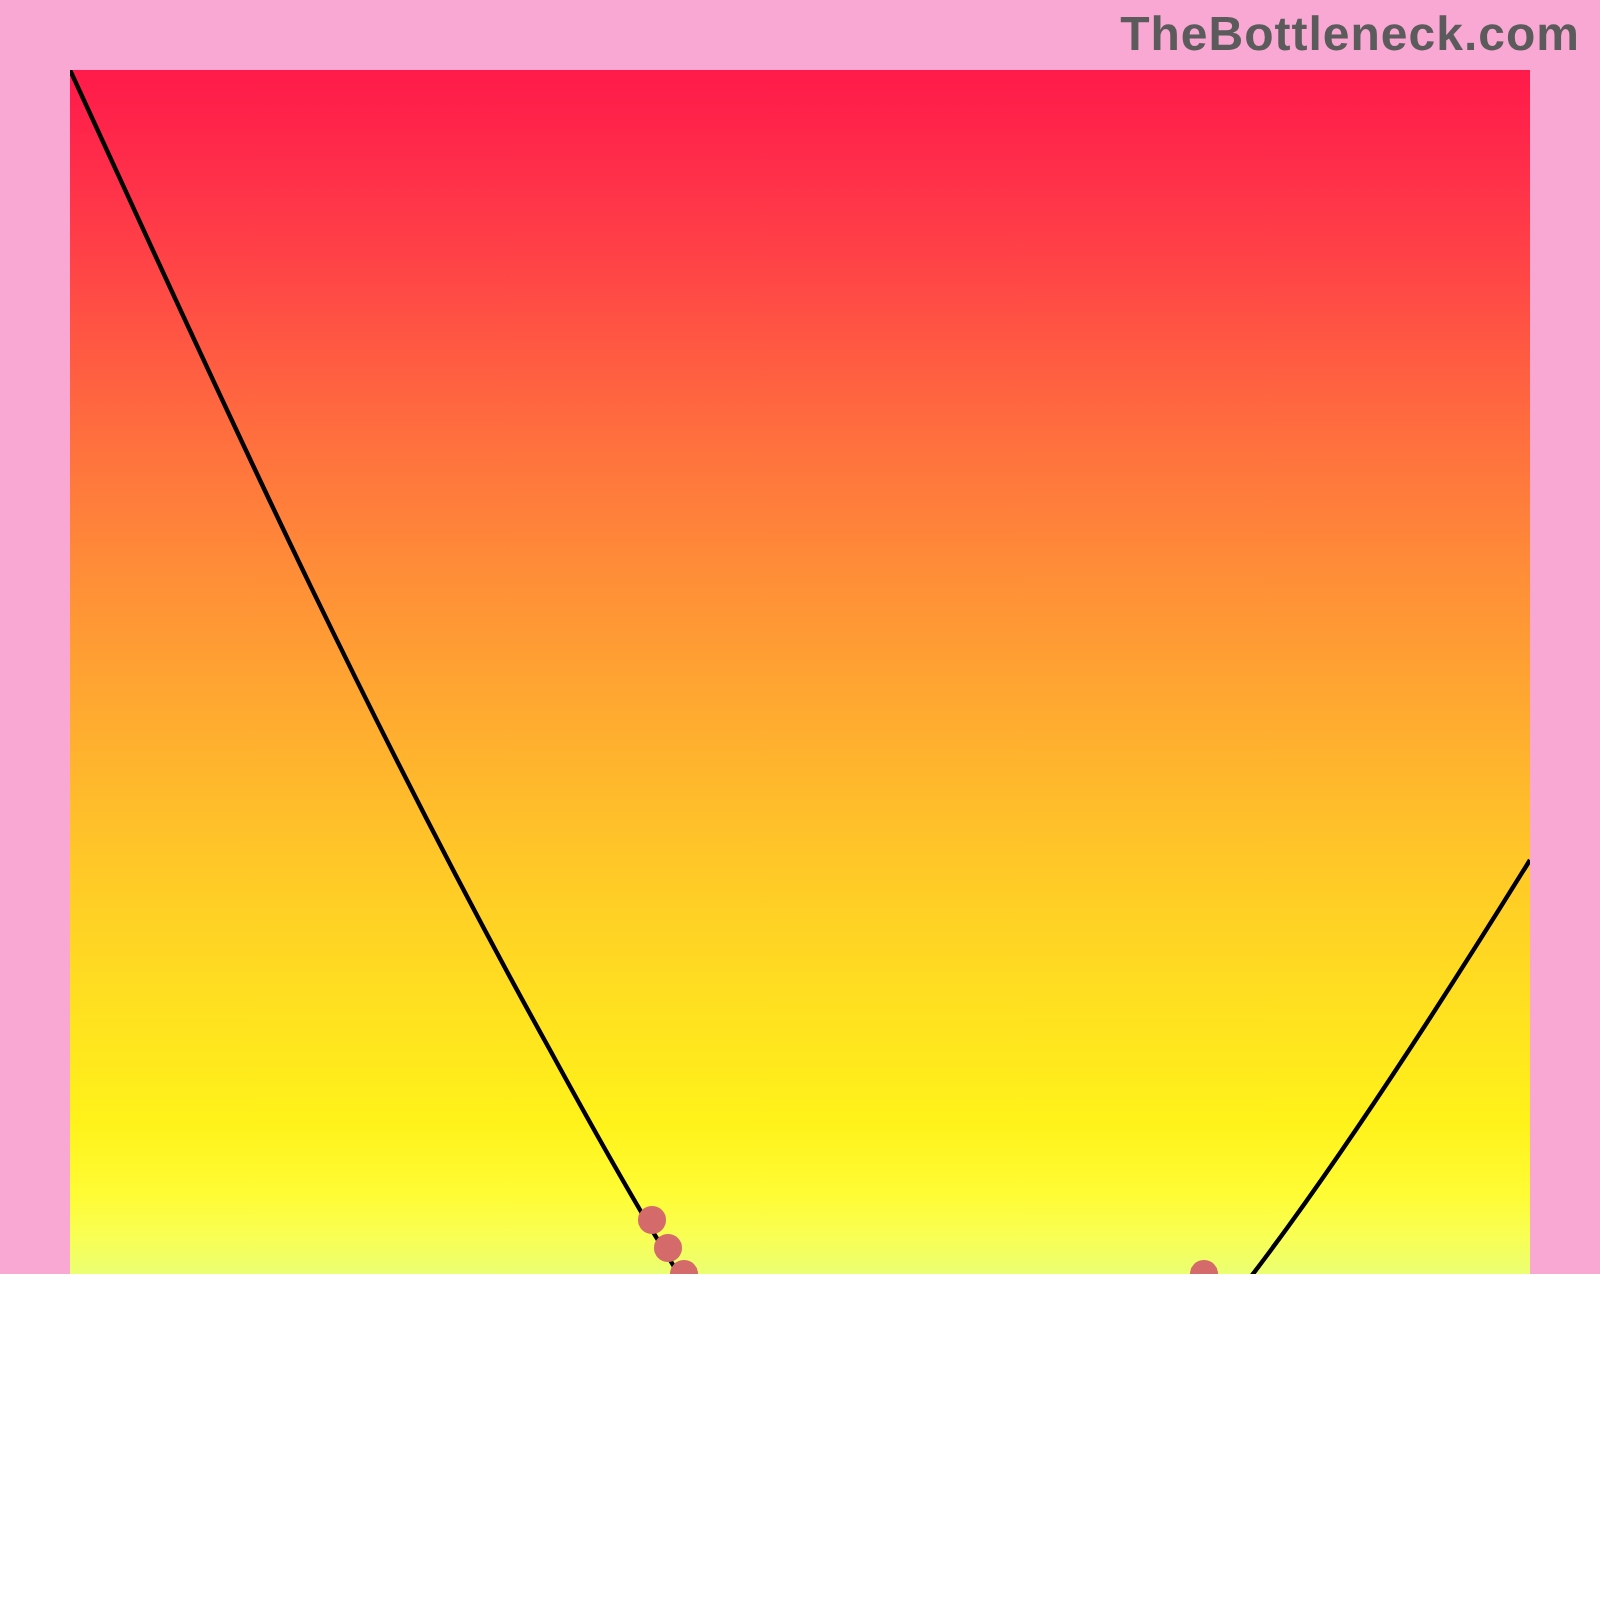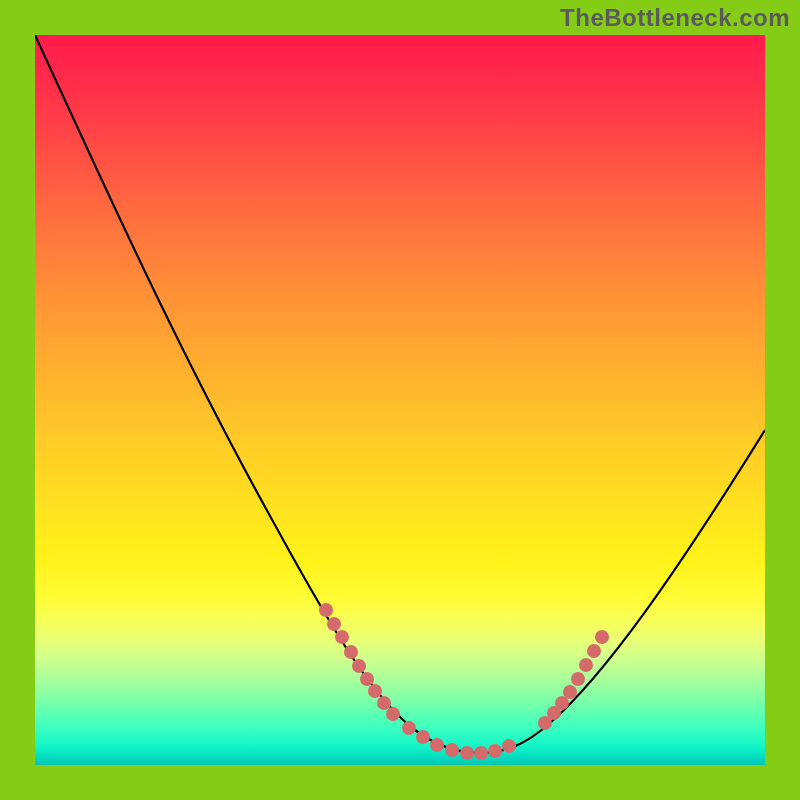--- a/index.html
+++ b/index.html
@@ -1,20 +1,20 @@
 <!DOCTYPE html>
 <html><head>
 <meta charset="utf-8">
 <style>
   * { margin: 0; padding: 0; box-sizing: border-box; }
   body { background: #fff; }
   .container {
     width: 800px;
-    height: 800px;
-    background: #84cc16;
+    height: 637px;
+    background: #f9a8d4;
     position: relative;
   }
   .watermark {
     position: absolute;
     top: 4px;
     right: 10px;
     font-family: Arial, Helvetica, sans-serif;
     font-size: 24px;
     font-weight: bold;
     color: #5b5b5b;

